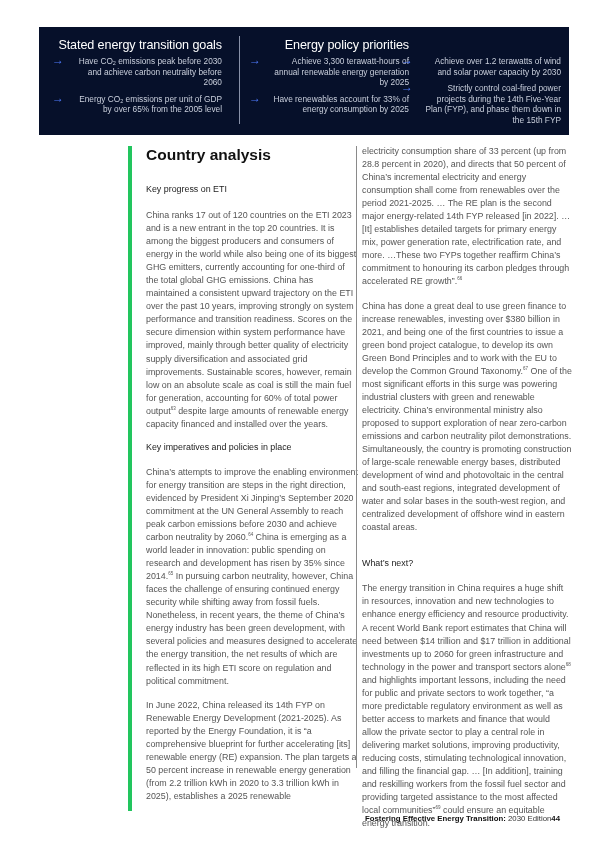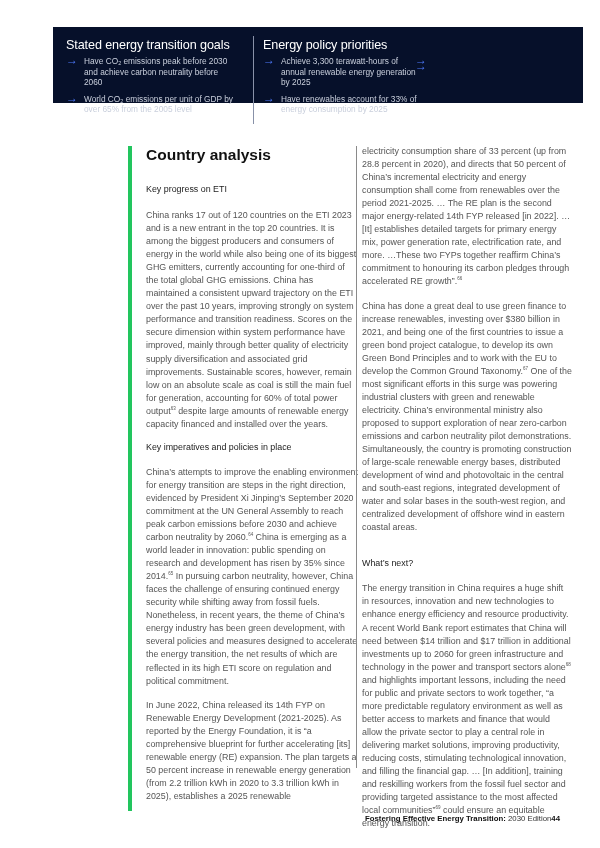--- a/index.html
+++ b/index.html
@@ -1,19 +1,19 @@
 <!DOCTYPE html>
 <html><head>
 <meta charset="utf-8">
 <style>
   html, body { margin: 0; padding: 0; background: #ffffff; }
   body { width: 600px; height: 848px; position: relative; overflow: hidden;
          font-family: "Liberation Sans", sans-serif; color: #555555; }
-  .panel { position: absolute; left: 53px; top: 27px; width: 530px; height: 76px;
-           background: #06102a; color: #c9cfdc; box-sizing: border-box; }
+  .panel { position: absolute; left: 39px; top: 27px; width: 530px; height: 108px;
+           background: #06102a; color: #c9cfdc; box-sizing: border-box; text-align: right; }
   .panel .col { position: absolute; top: 0; }
   .panel h3 { margin: 0; font-weight: normal; color: #ffffff; font-size: 12.6px; letter-spacing: -0.1px; }
   .panel .col1 { left: 13px; top: 11px; width: 170px; }
   .panel .col2 { left: 210px; top: 11px; width: 160px; }
   .panel .col3 { left: 362px; top: 29px; width: 160px; }
   .panel .divider { position: absolute; left: 200px; top: 9px; width: 1px; height: 88px; background: #8891a8; }
   .goal { position: relative; padding-left: 18px; font-size: 8.3px; line-height: 10.6px; margin-top: 4px; }
   .goal + .goal { margin-top: 6px; }
   .goal .arrow { position: absolute; left: 0; top: -2px; color: #4f7bff; font-size: 12px; line-height: 12px; font-weight: bold; }
   .col3 .goal:first-child { margin-top: 0; }
@@ -34,41 +34,43 @@
 
 <div class="panel">
   <div class="col col1">
     <h3>Stated energy transition goals</h3>
     <div class="goal">
       <span class="arrow">→</span>
       <span>Have CO</span><sub class="co2">2</sub><span> emissions peak before 2030 and achieve carbon neutrality before 2060</span>
     </div>
     <div class="goal">
       <span class="arrow">→</span>
-      <span>World CO</span><sub class="co2">2</sub><span> emissions per unit of GDP by over 65% from the 2005 level</span>
+      <span>Energy CO</span><sub class="co2">2</sub><span> emissions per unit of GDP by over 65% from the 2005 level</span>
     </div>
   </div>
   <div class="divider"></div>
   <div class="col col2">
     <h3>Energy policy priorities</h3>
     <div class="goal">
       <span class="arrow">→</span>
       <span>Achieve 3,300 terawatt-hours of annual renewable energy generation by 2025</span>
     </div>
     <div class="goal">
       <span class="arrow">→</span>
       <span>Have renewables account for 33% of energy consumption by 2025</span>
     </div>
   </div>
   <div class="col col3">
     <div class="goal">
       <span class="arrow">→</span>
+      <span>Achieve over 1.2 terawatts of wind and solar power capacity by 2030</span>
     </div>
     <div class="goal">
       <span class="arrow">→</span>
+      <span>Strictly control coal-fired power projects during the 14th Five-Year Plan (FYP), and phase them down in the 15th FYP</span>
     </div>
   </div>
 </div>
 
 <div class="leftcol">
   <h1 class="ca-title">Country analysis</h1>
   <h4 class="subhead" style="margin-top:20px;">Key progress on ETI</h4>
   <p style="margin-top:14px;"><span>China ranks 17 out of 120 countries on the ETI 2023 and is a new entrant in the top 20 countries. It is among the biggest producers and consumers of energy in the world while also being one of its biggest GHG emitters, currently accounting for one-third of the total global GHG emissions. China has maintained a consistent upward trajectory on the ETI over the past 10 years, improving strongly on system performance and transition readiness. Scores on the secure dimension within system performance have improved, mainly through better quality of electricity supply diversification and associated grid improvements. Sustainable scores, however, remain low on an absolute scale as coal is still the main fuel for generation, accounting for 60% of total power output</span><sup>63</sup><span> despite large amounts of renewable energy capacity financed and installed over the years.</span></p>
   <h4 class="subhead" style="margin-top:11px;">Key imperatives and policies in place</h4>
   <p style="margin-top:13px;"><span>China’s attempts to improve the enabling environment for energy transition are steps in the right direction, evidenced by President Xi Jinping’s September 2020 commitment at the UN General Assembly to reach peak carbon emissions before 2030 and achieve carbon neutrality by 2060.</span><sup>64</sup><span> China is emerging as a world leader in innovation: public spending on research and development has risen by 35% since 2014.</span><sup>65</sup><span> In pursuing carbon neutrality, however, China faces the challenge of ensuring continued energy security while shifting away from fossil fuels. Nonetheless, in recent years, the theme of China’s energy industry has been green development, with several policies and measures designed to accelerate the energy transition, the net results of which are reflected in its high ETI score on regulation and political commitment.</span></p>

